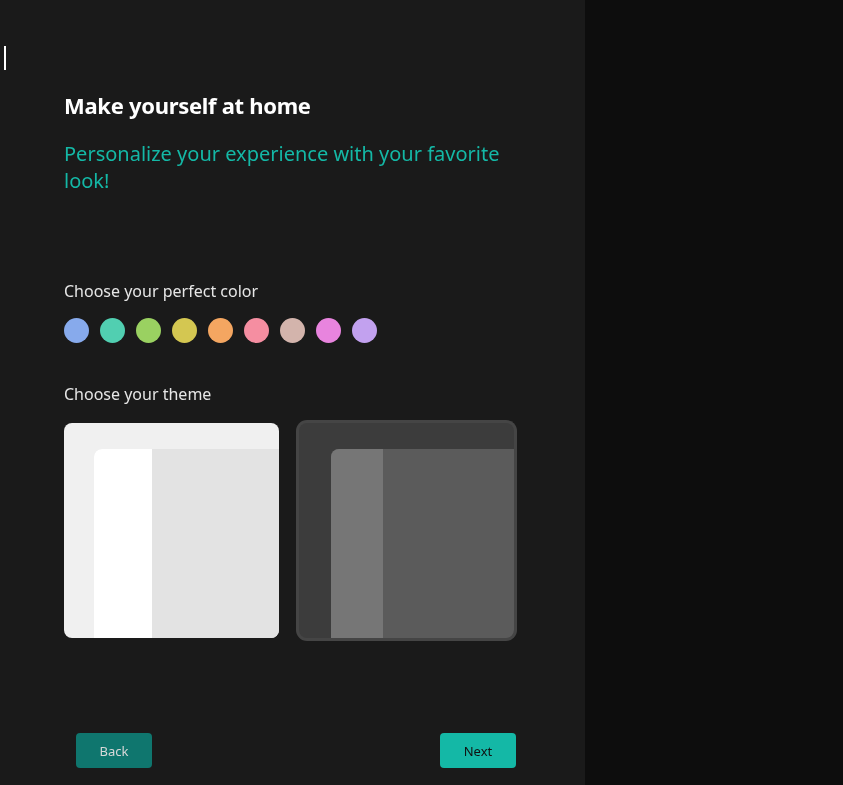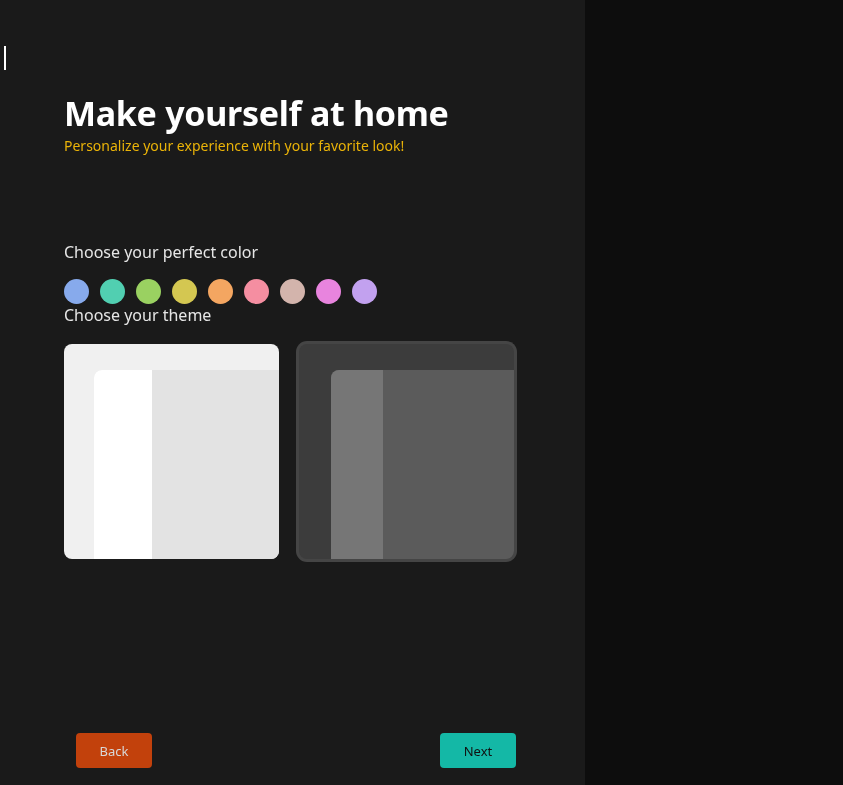--- a/index.html
+++ b/index.html
@@ -13,26 +13,26 @@
     .right-pane {
       position: absolute; left: 585px; top: 0; width: 258px; height: 785px;
       background: #0d0d0d;
     }
     .cursor-bar {
       position: absolute; left: 4px; top: 46px; width: 2px; height: 24px; background: #fff;
     }
 
     .content { position: absolute; left: 64px; top: 90px; right: 60px; }
 
-    .title { font-size: 34px; font-weight: 700; letter-spacing: -0.3px; color: #fff; }
-    .subtitle { font-size: 14px; font-weight: 400; color: #eab308; margin-top: 0; }
+    .title { font-size: 22px; font-weight: 700; letter-spacing: -0.3px; color: #fff; }
+    .subtitle { font-size: 20px; font-weight: 400; color: #14b8a6; margin-top: 20px; }
 
     .section-label { font-size: 16px; font-weight: 400; color: #e6e6e6; }
     .color-section { margin-top: 86px; }
-    .theme-section { }
+    .theme-section { margin-top: 40px; }
 
     .swatches { display: flex; gap: 11px; margin-top: 16px; }
     .swatch {
       width: 25px; height: 25px; border-radius: 50%; cursor: pointer;
       display: block; border: none; padding: 0;
     }
 
     .themes { display: flex; gap: 20px; margin-top: 18px; }
     .theme-card {
       width: 215px; height: 215px; border-radius: 8px; overflow: hidden;
@@ -55,21 +55,21 @@
     .theme-card.dark .mock-side { width: 52px; }
 
     .footer {
       position: absolute; left: 76px; bottom: 17px; width: 440px;
       display: flex; justify-content: space-between;
     }
     .btn {
       height: 35px; width: 76px; border: none; border-radius: 4px;
       font-family: inherit; font-size: 13px; cursor: pointer;
     }
-    .btn-back { background: #c2410c; color: #d8d8d8; }
+    .btn-back { background: #0f766e; color: #d8d8d8; }
     .btn-next { background: #14b8a6; color: #111; }
   </style>
 </head>
 <body>
 
 <div class="left-pane">
   <div class="cursor-bar"></div>
 
   <div class="content">
     <h1 class="title">Make yourself at home</h1>

